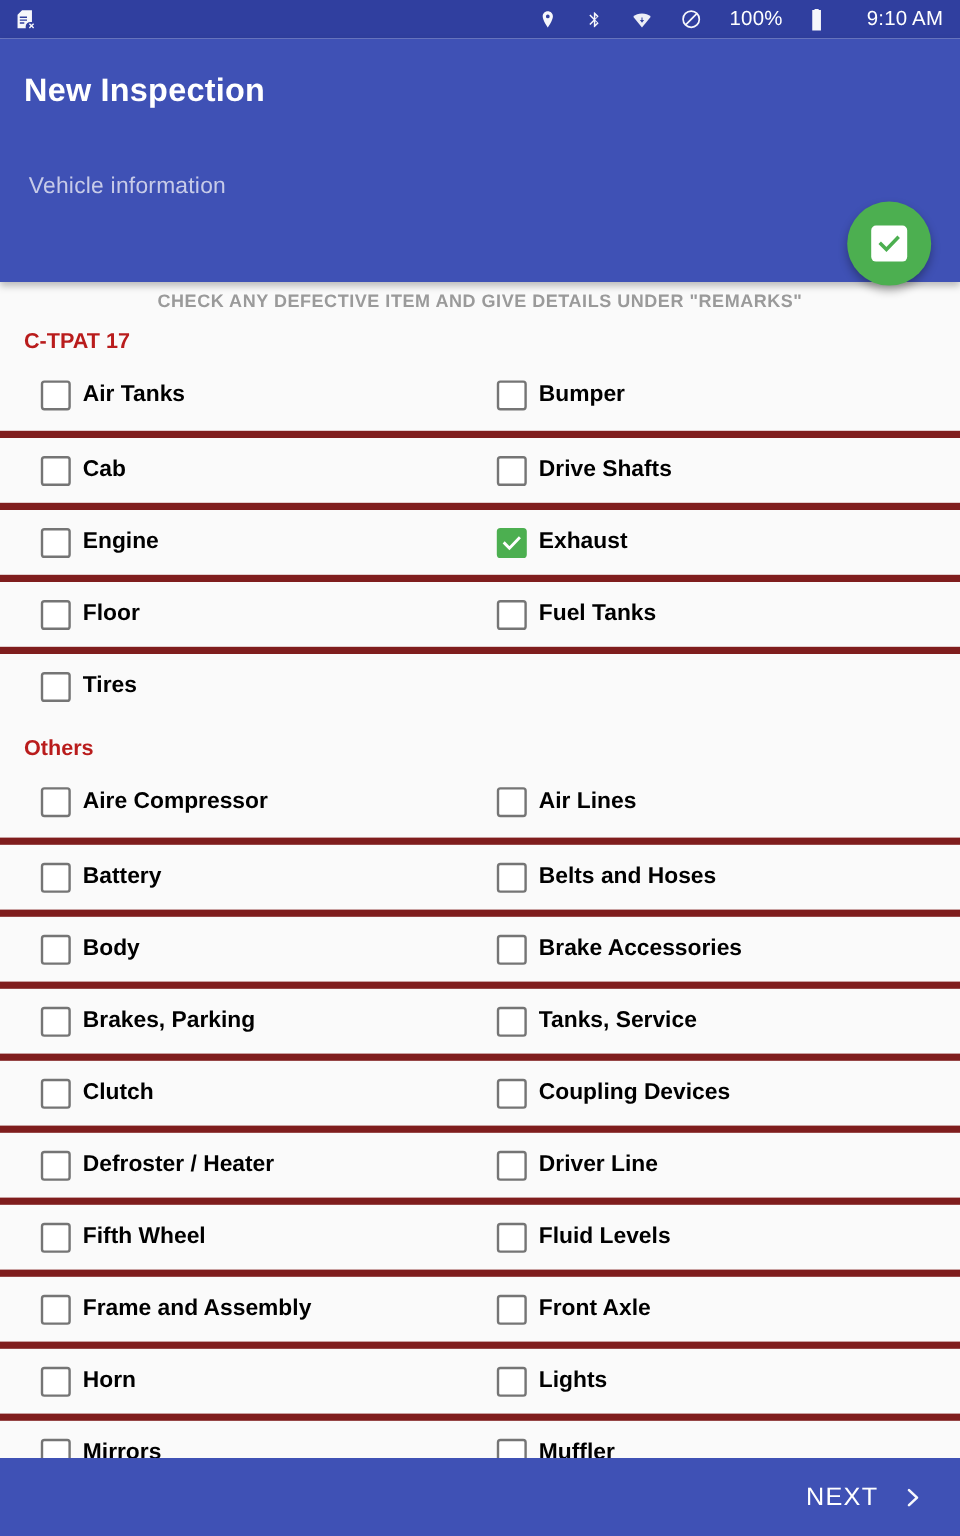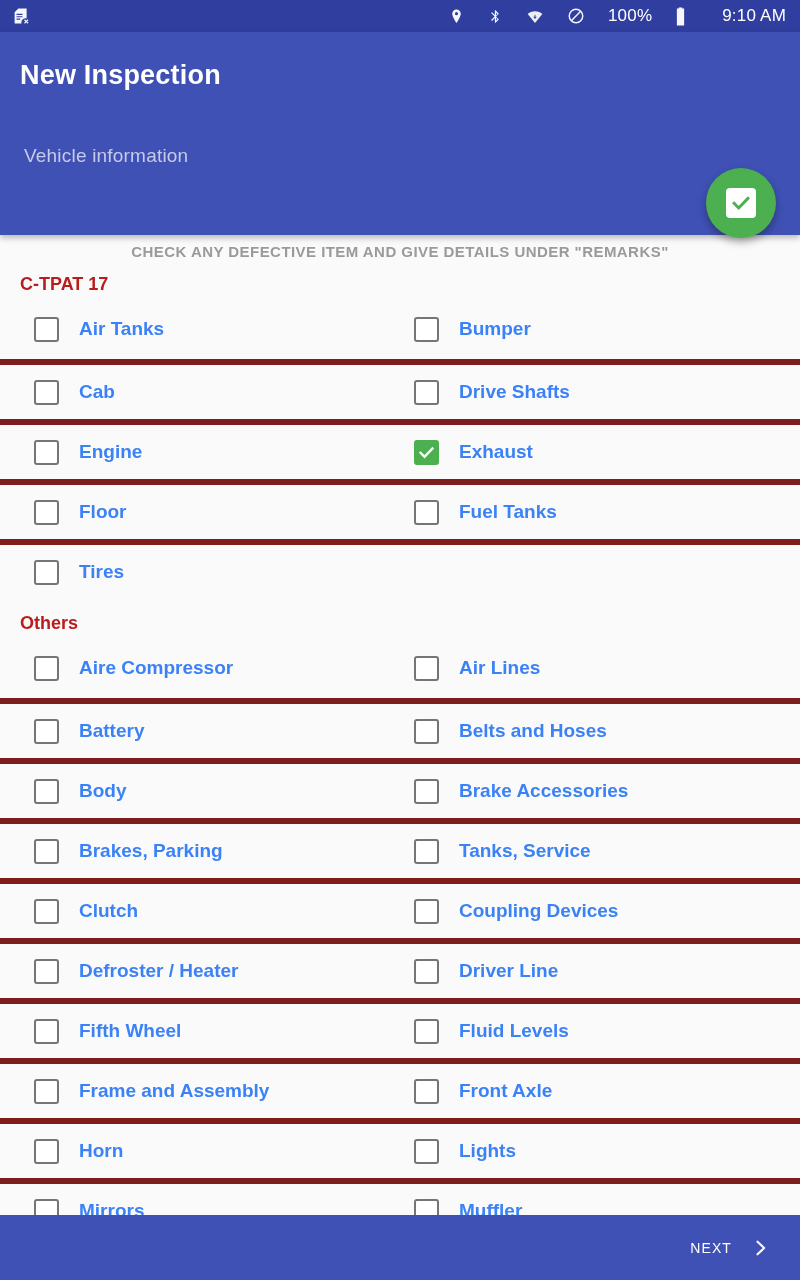--- a/index.html
+++ b/index.html
@@ -74,34 +74,34 @@
     display:flex; align-items:center; width:400px; padding-left:34px;
   }
   .row .cell.right{ padding-left:14px; }
   .checkbox{
     width:25px; height:25px; border:2.5px solid #757575; border-radius:3px;
     background:#ffffff; flex:none; cursor:pointer;
     display:flex; align-items:center; justify-content:center;
   }
   .checkbox.checked{ background:#4caf50; border-color:#4caf50; }
   .cell-label{
-    font-size:19px; color:#3b82f6; margin-left:20px; white-space:nowrap;
+    font-size:19px; color:#000000; margin-left:10px; white-space:nowrap;
   }
 
   
   .bottombar{
     position:absolute; left:0; bottom:0; width:800px; height:65px;
     background:#3f51b5; display:flex; align-items:center;
     justify-content:flex-end; padding-right:24px; z-index:30;
   }
   .next-btn{
     display:flex; align-items:center; gap:18px; background:transparent;
     border:none; cursor:pointer; padding:8px 6px;
   }
-  .next-label{ color:#ffffff; font-size:14px; letter-spacing:1.1px; }
+  .next-label{ color:#ffffff; font-size:21px; letter-spacing:1.1px; }
 </style>
 </head>
 <body>
 
 <div id="app">
 
   <div class="statusbar">
     <div class="left">
       <span class="sb-icon">
         <svg width="18" height="18" viewBox="0 0 24 24">

